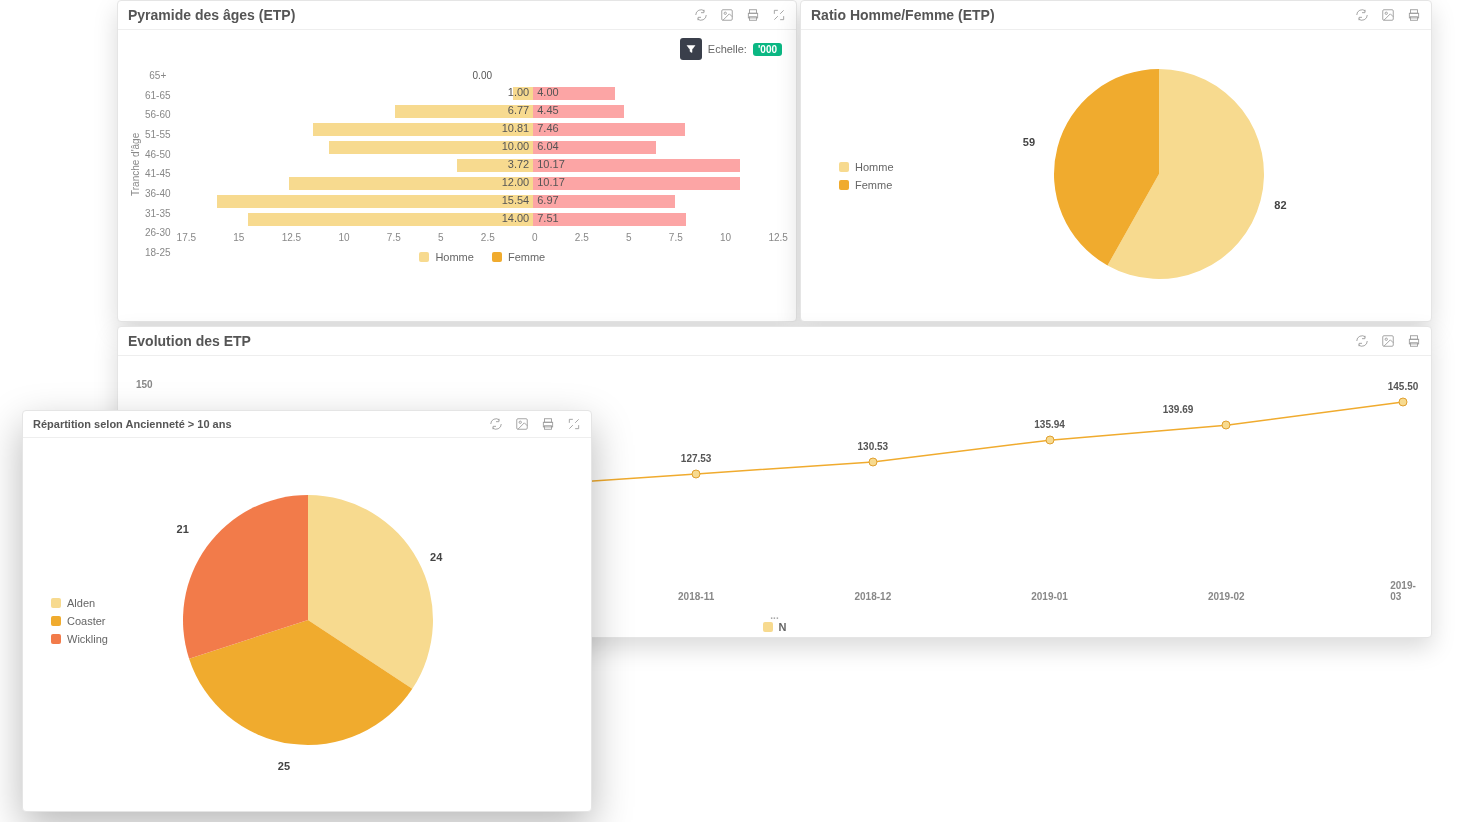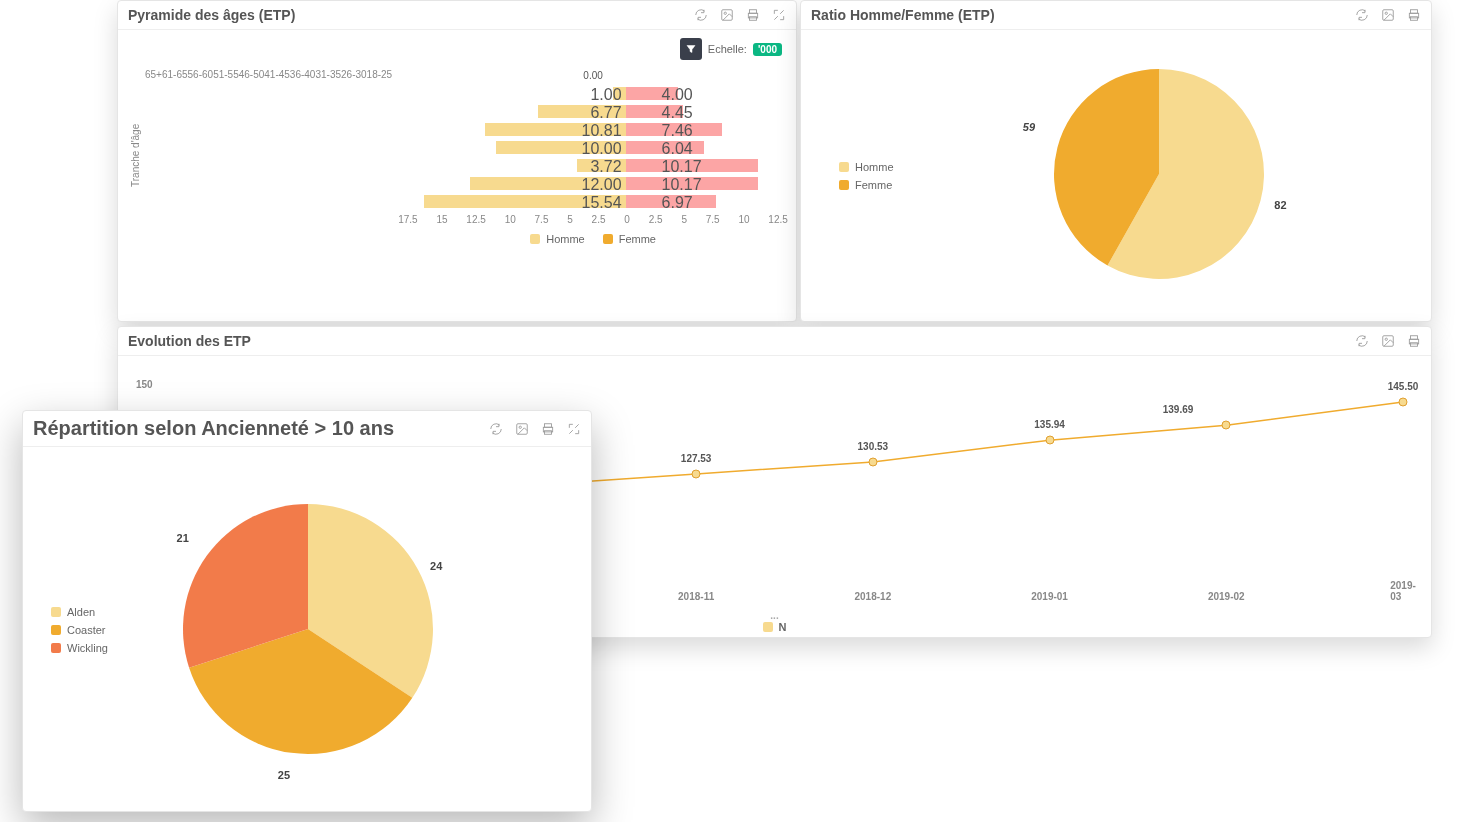--- a/index.html
+++ b/index.html
@@ -16,31 +16,31 @@
   .filter-btn{background:#3a3f4b;width:22px;height:22px;border-radius:3px;display:flex;align-items:center;justify-content:center;}
   .filter-btn svg{width:12px;height:12px;fill:#fff;stroke:#fff;}
   
   .legend{display:flex;flex-direction:column;gap:6px;font-size:11px;color:#666;}
   .legend.row{flex-direction:row;justify-content:center;gap:18px;}
   .legend-item{display:flex;align-items:center;gap:6px;}
   .swatch{width:10px;height:10px;border-radius:2px;}
   
   .pyramid{display:flex;}
   .pyr-ylabel{writing-mode:vertical-rl;transform:rotate(180deg);font-size:10px;color:#888;text-align:center;padding:0 4px;}
-  .pyr-cats{display:flex;flex-direction:row;justify-content:space-around;font-size:10px;color:#888;text-align:left;padding-right:6px;}
+  .pyr-cats{display:flex;flex-direction:column;justify-content:space-around;font-size:10px;color:#888;text-align:center;padding-right:6px;}
   .pyr-cats div{height:18px;line-height:18px;}
   .pyr-chart{flex:1;position:relative;}
   .pyr-row{display:flex;height:18px;align-items:center;}
   .pyr-half{flex:1;display:flex;align-items:center;}
   .pyr-half.left{justify-content:flex-end;}
   .pyr-half.right{justify-content:flex-start;}
   .bar{height:13px;position:relative;}
   .bar.h{background:#f7da8f;}
   .bar.f{background:#fca5a5;}
-  .bar-lbl{position:absolute;top:-1px;font-size:16px;color:#555;white-space:nowrap;margin-left:32px;}
+  .bar-lbl{position:absolute;top:-1px;font-size:11px;color:#555;white-space:nowrap;}
   .bar.h .bar-lbl{right:4px;}
   .bar.f .bar-lbl{left:4px;}
   .pyr-xaxis{display:flex;justify-content:space-between;font-size:10px;color:#888;margin-top:4px;}
   
   .pie-wrap{display:flex;align-items:center;}
   .pie-lbl{position:absolute;font-size:11px;font-weight:600;color:#444;}
   
   .line-plot{position:relative;height:200px;margin:20px 20px 0 40px;}
   .y-tick{position:absolute;left:-30px;font-size:10px;color:#888;transform:translateY(-50%);}
   .x-tick{position:absolute;bottom:-18px;font-size:10px;color:#888;transform:translateX(-50%);}
@@ -185,20 +185,32 @@
               </div>
               <div class="pyr-row">
                 <div class="pyr-half left" style="flex:0 0 58.333333333333336%">
                   <div class="bar h" style="width:88.80%">
                     <span class="bar-lbl">15.54</span>
                   </div>
                 </div>
                 <div class="pyr-half right" style="flex:0 0 41.66666666666667%">
                   <div class="bar f" style="width:55.76%">
                     <span class="bar-lbl">6.97</span>
+                  </div>
+                </div>
+              </div>
+              <div class="pyr-row">
+                <div class="pyr-half left" style="flex:0 0 58.333333333333336%">
+                  <div class="bar h" style="width:80.00%">
+                    <span class="bar-lbl">14.00</span>
+                  </div>
+                </div>
+                <div class="pyr-half right" style="flex:0 0 41.66666666666667%">
+                  <div class="bar f" style="width:60.08%">
+                    <span class="bar-lbl">7.51</span>
                   </div>
                 </div>
               </div>
             </div>
           <div class="pyr-xaxis" id="pyr-xaxis">
               <span>17.5</span>
               <span>15</span>
               <span>12.5</span>
               <span>10</span>
               <span>7.5</span>
@@ -261,21 +273,21 @@
             <span class="swatch" style="background:#f0ab2e"></span>
             <span>Femme</span>
           </div>
         </div>
       <div style="position:relative;margin-left:150px;">
         <svg id="ratio-pie" width="230" height="230" viewBox="-115 -115 230 230">
             <path d="M0 0 L6.429395695523604e-15 -105 A105 105 0 1 1 -51.483736898955065 91.51188357213053 Z" fill="#f7da8f"></path>
             <path d="M0 0 L-51.483736898955065 91.51188357213053 A105 105 0 0 1 -1.928818708657081e-14 -105 Z" fill="#f0ab2e"></path>
           </svg>
         <span class="pie-lbl" id="ratio-lbl-h" style="left: 230.756px; top: 139.947px;">82</span>
-        <span class="pie-lbl" id="ratio-lbl-f" style="left: -20.7558px; top: 62px; font-style: italic;">59</span>
+        <span class="pie-lbl" id="ratio-lbl-f" style="left: -20.7558px; top: 77px;">59</span>
       </div>
     </div>
   </div>
 
   <div class="panel" style="left:117px;top:326px;width:1313px;height:310px;">
     <div class="panel-header">
       <span class="panel-title">Evolution des ETP</span>
       <div class="panel-actions">
         <span class="icon-btn">
             <svg viewBox="0 0 24 24">
@@ -334,21 +346,21 @@
           <div class="legend-item">
             <span class="swatch" style="background:#f7da8f"></span>
             <span>N</span>
           </div>
         </div>
     </div>
   </div>
 
   <div class="panel" style="left:22px;top:410px;width:568px;height:400px;box-shadow:0 15px 40px rgba(0,0,0,0.28);">
     <div class="panel-header">
-      <span class="panel-title" style="font-size:20px;">Répartition selon Ancienneté &gt; 10 ans</span>
+      <span class="panel-title" style="font-size:11px;">Répartition selon Ancienneté &gt; 10 ans</span>
       <div class="panel-actions">
         <span class="icon-btn">
             <svg viewBox="0 0 24 24">
               <path d="M3 12a9 9 0 0 1 15-6.7M21 12a9 9 0 0 1-15 6.7M17 3v5h-5M7 21v-5h5"></path>
             </svg>
           </span>
         <span class="icon-btn">
             <svg viewBox="0 0 24 24">
               <rect x="3" y="3" width="18" height="18" rx="2"></rect>
               <circle cx="9" cy="9" r="2"></circle>

